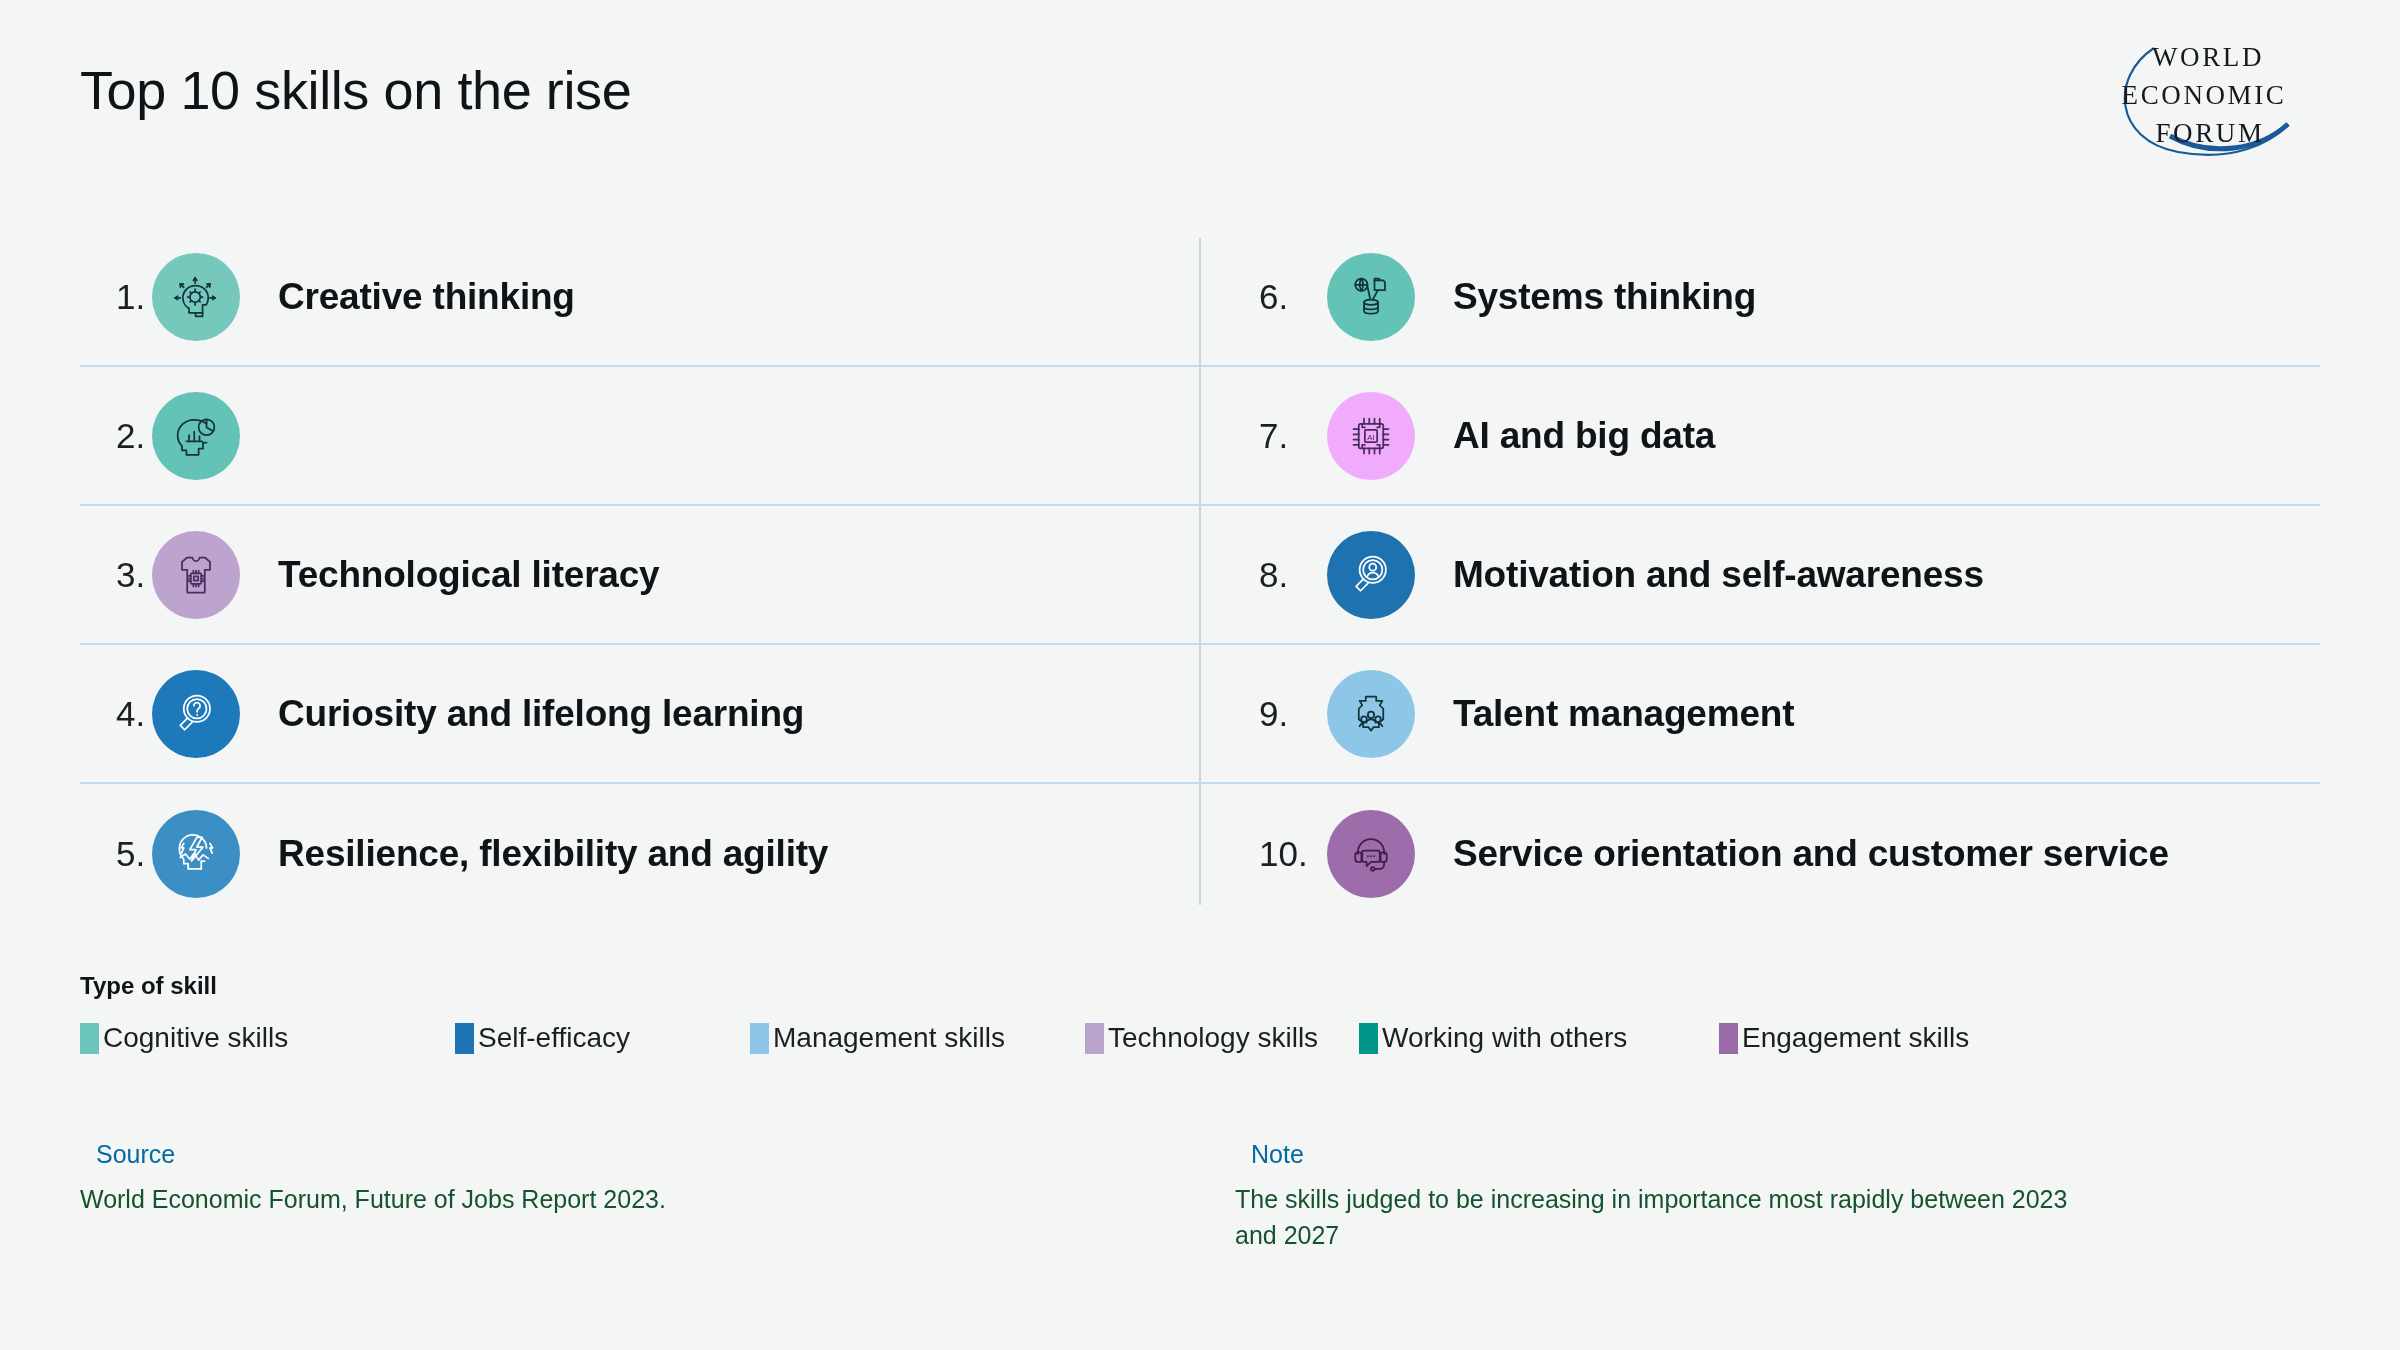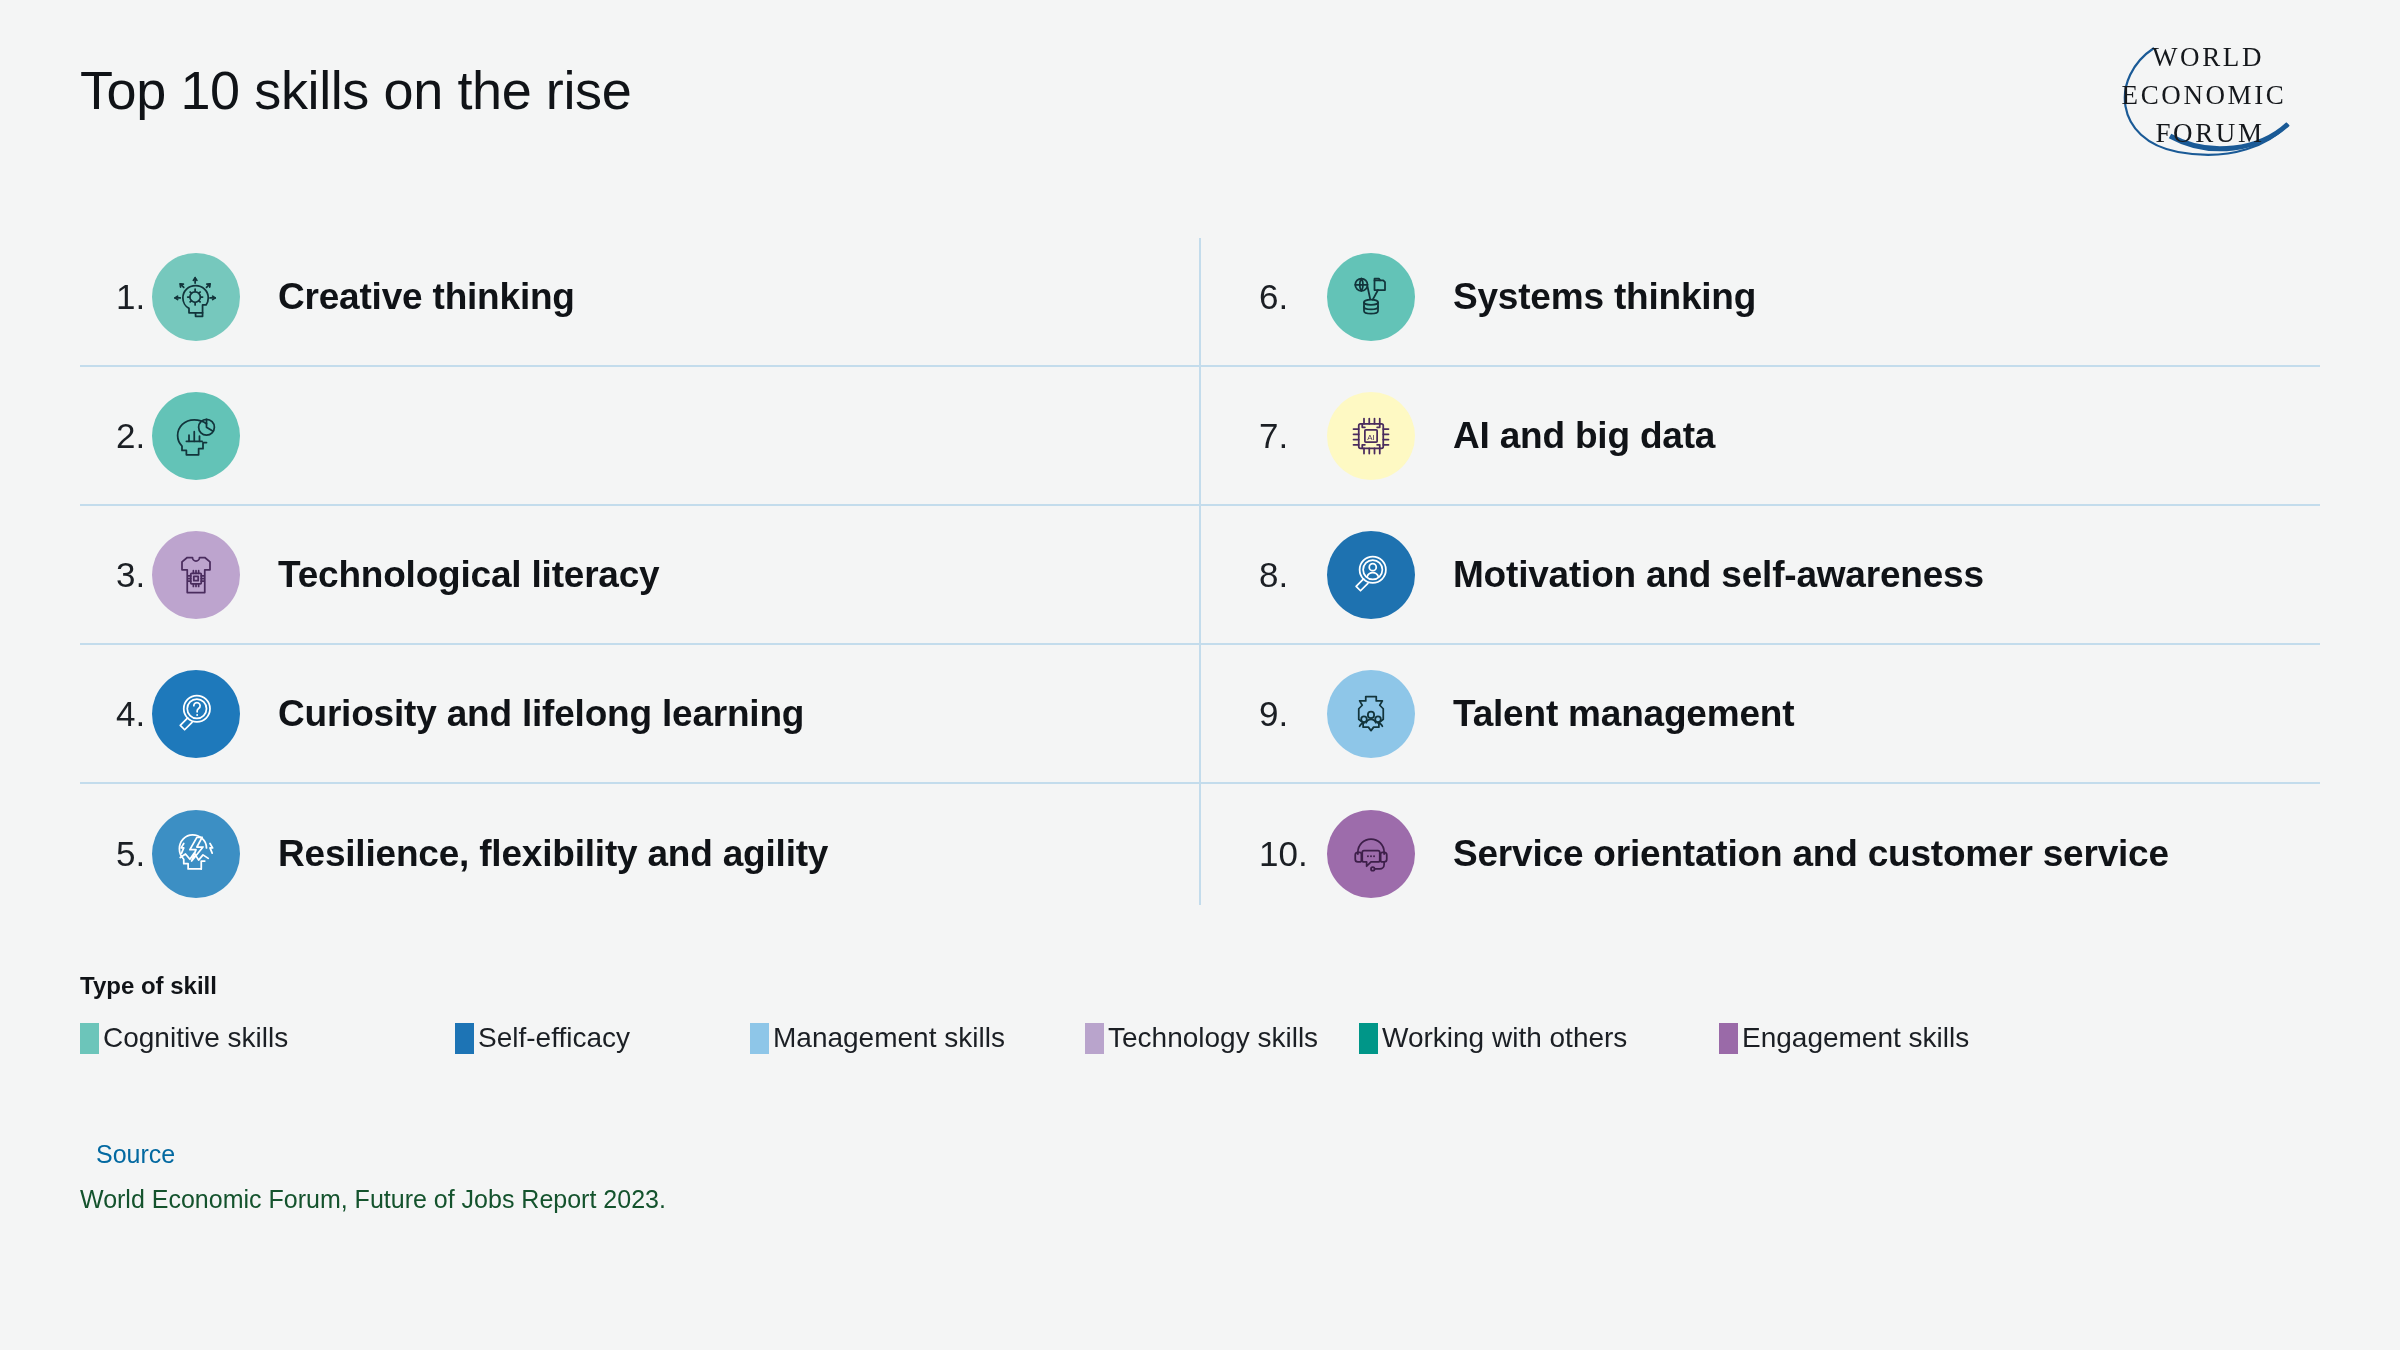--- a/index.html
+++ b/index.html
@@ -269,21 +269,21 @@
           <path d="M24 38v10c0 1.7 3.6 3 8 3s8-1.3 8-3V38"></path>
           <path d="M24 43c0 1.7 3.6 3 8 3s8-1.3 8-3"></path>
           <path d="M28 20l3 14M40 24l-6 11"></path>
         </svg>
       </div>
       <div class="skill-label">Systems thinking</div>
     </div>
 
     <div class="skill-row">
       <div class="skill-rank">7.</div>
-      <div class="skill-icon" style="background:#fef9c3">
+      <div class="skill-icon" style="background:#f0abfc">
         <svg viewBox="0 0 64 64" width="56" height="56" fill="none" stroke="#4a2c5e" stroke-width="2" stroke-linecap="round" stroke-linejoin="round">
           <rect x="18" y="18" width="28" height="28" rx="2"></rect>
           <rect x="25" y="25" width="14" height="14" rx="1"></rect>
           <path d="M25 22h-3v-4M39 22h3v-4M25 42h-3v4M39 42h3v4"></path>
           <path d="M24 18v-6M30 18v-6M36 18v-6M42 18v-6M24 46v6M30 46v6M36 46v6M42 46v6M18 24h-6M18 30h-6M18 36h-6M18 42h-6M46 24h6M46 30h6M46 36h6M46 42h6"></path>
           <text x="32" y="36" text-anchor="middle" font-family="'Liberation Sans', sans-serif" font-size="9" fill="#4a2c5e" stroke="none">AI</text>
         </svg>
       </div>
       <div class="skill-label">AI and big data</div>
     </div>
@@ -366,13 +366,17 @@
       <span class="legend-label">Engagement skills</span>
     </div>
   </div>
 </div>
 
 <div class="footer">
   <div class="footer-block">
     <div class="footer-heading">Source</div>
     <div class="footer-text">World Economic Forum, Future of Jobs Report 2023.</div>
   </div>
+  <div class="footer-block note">
+    <div class="footer-heading">Note</div>
+    <div class="footer-text">The skills judged to be increasing in importance most rapidly between 2023 and 2027</div>
+  </div>
 </div>
 
 </body></html>

